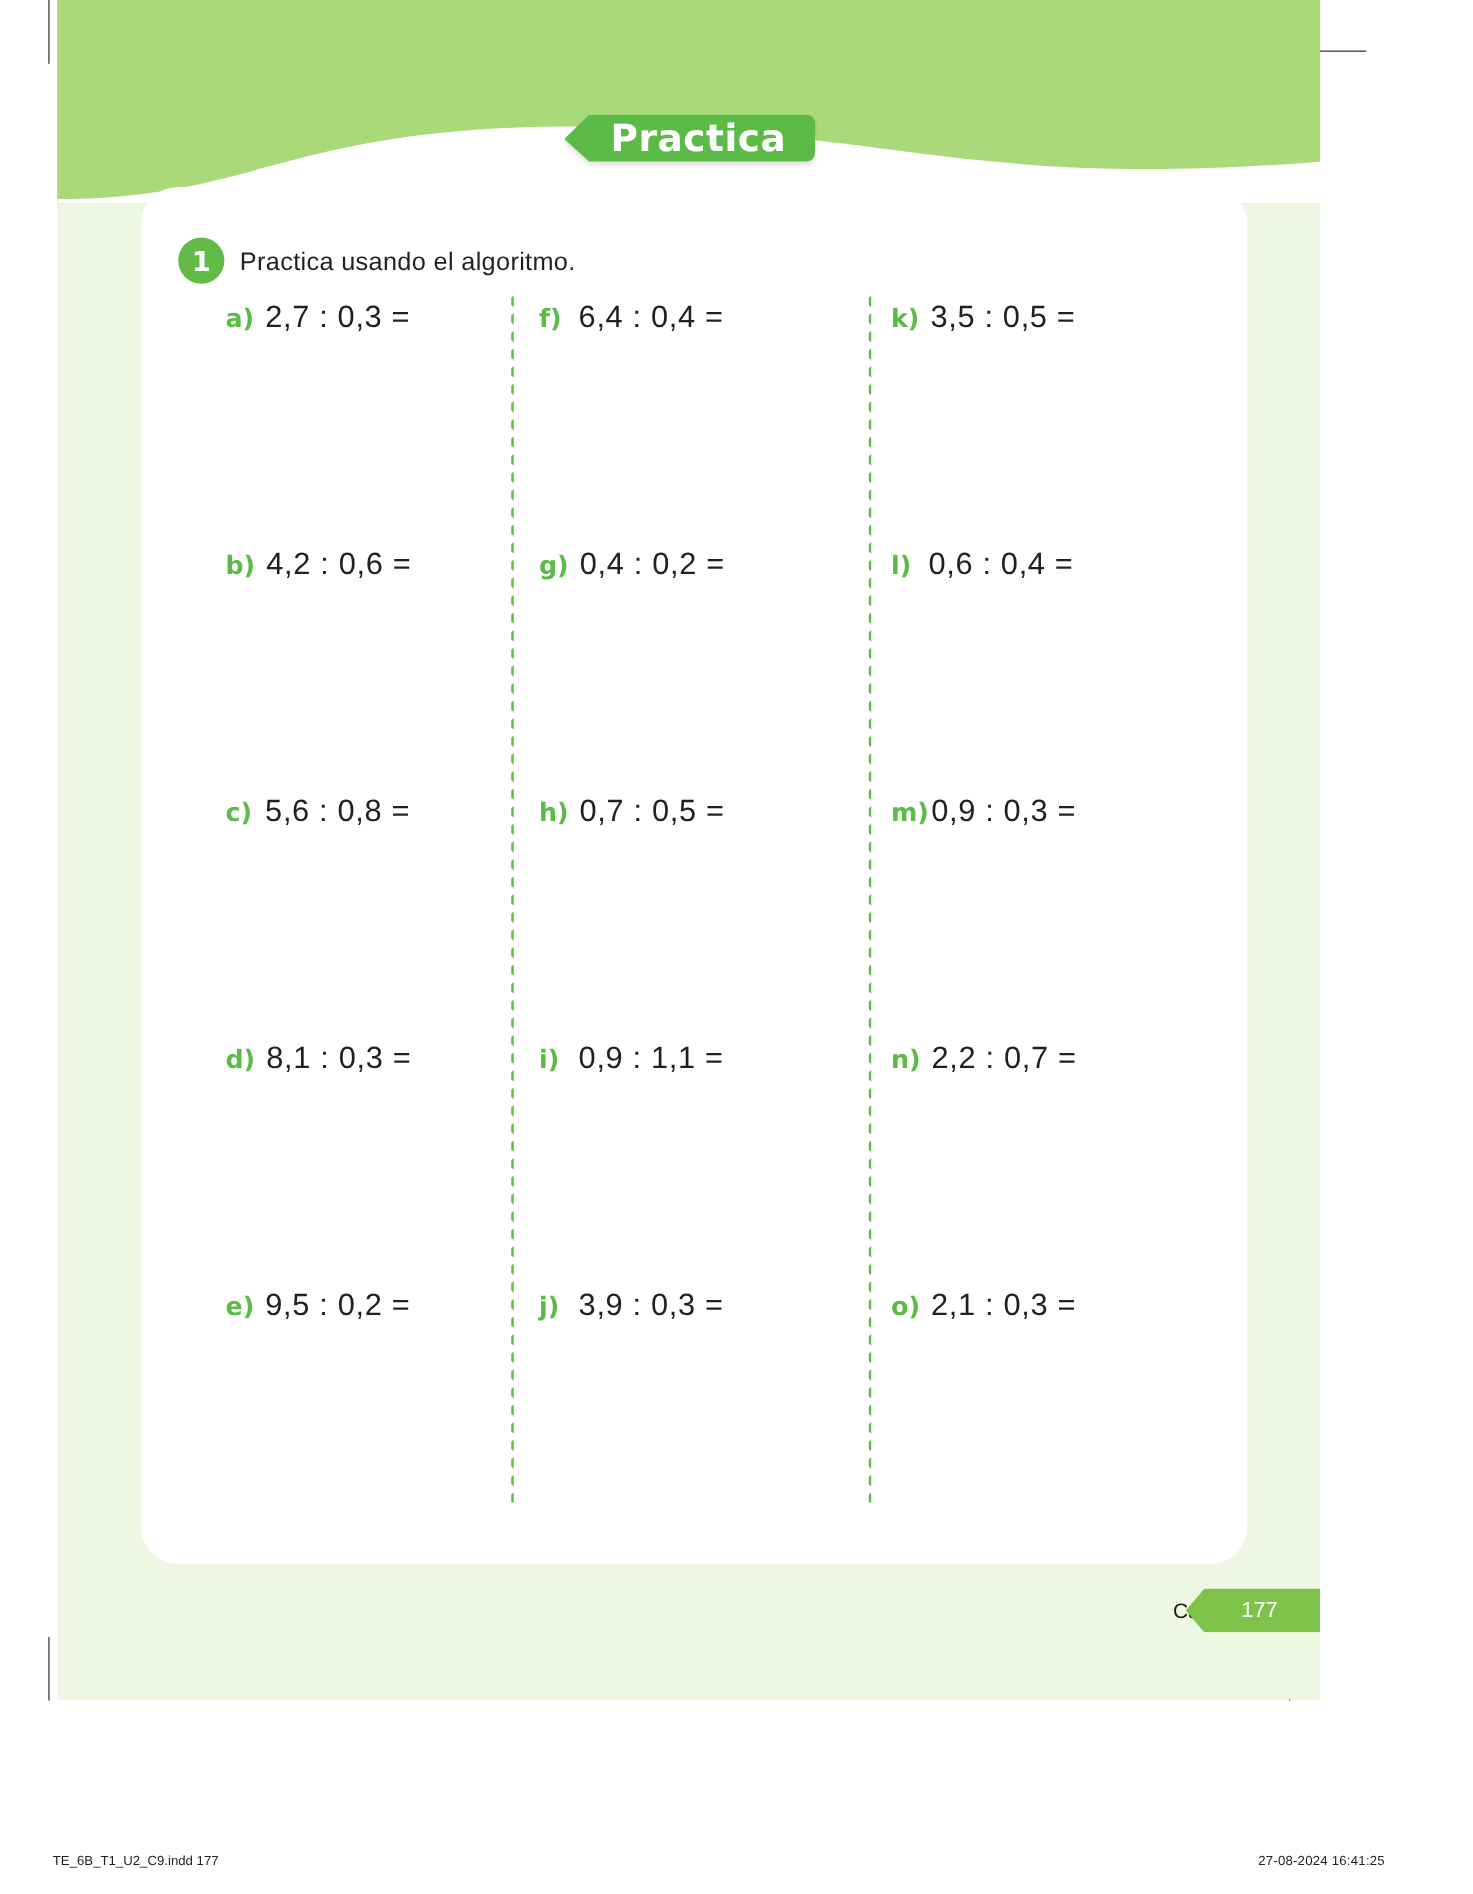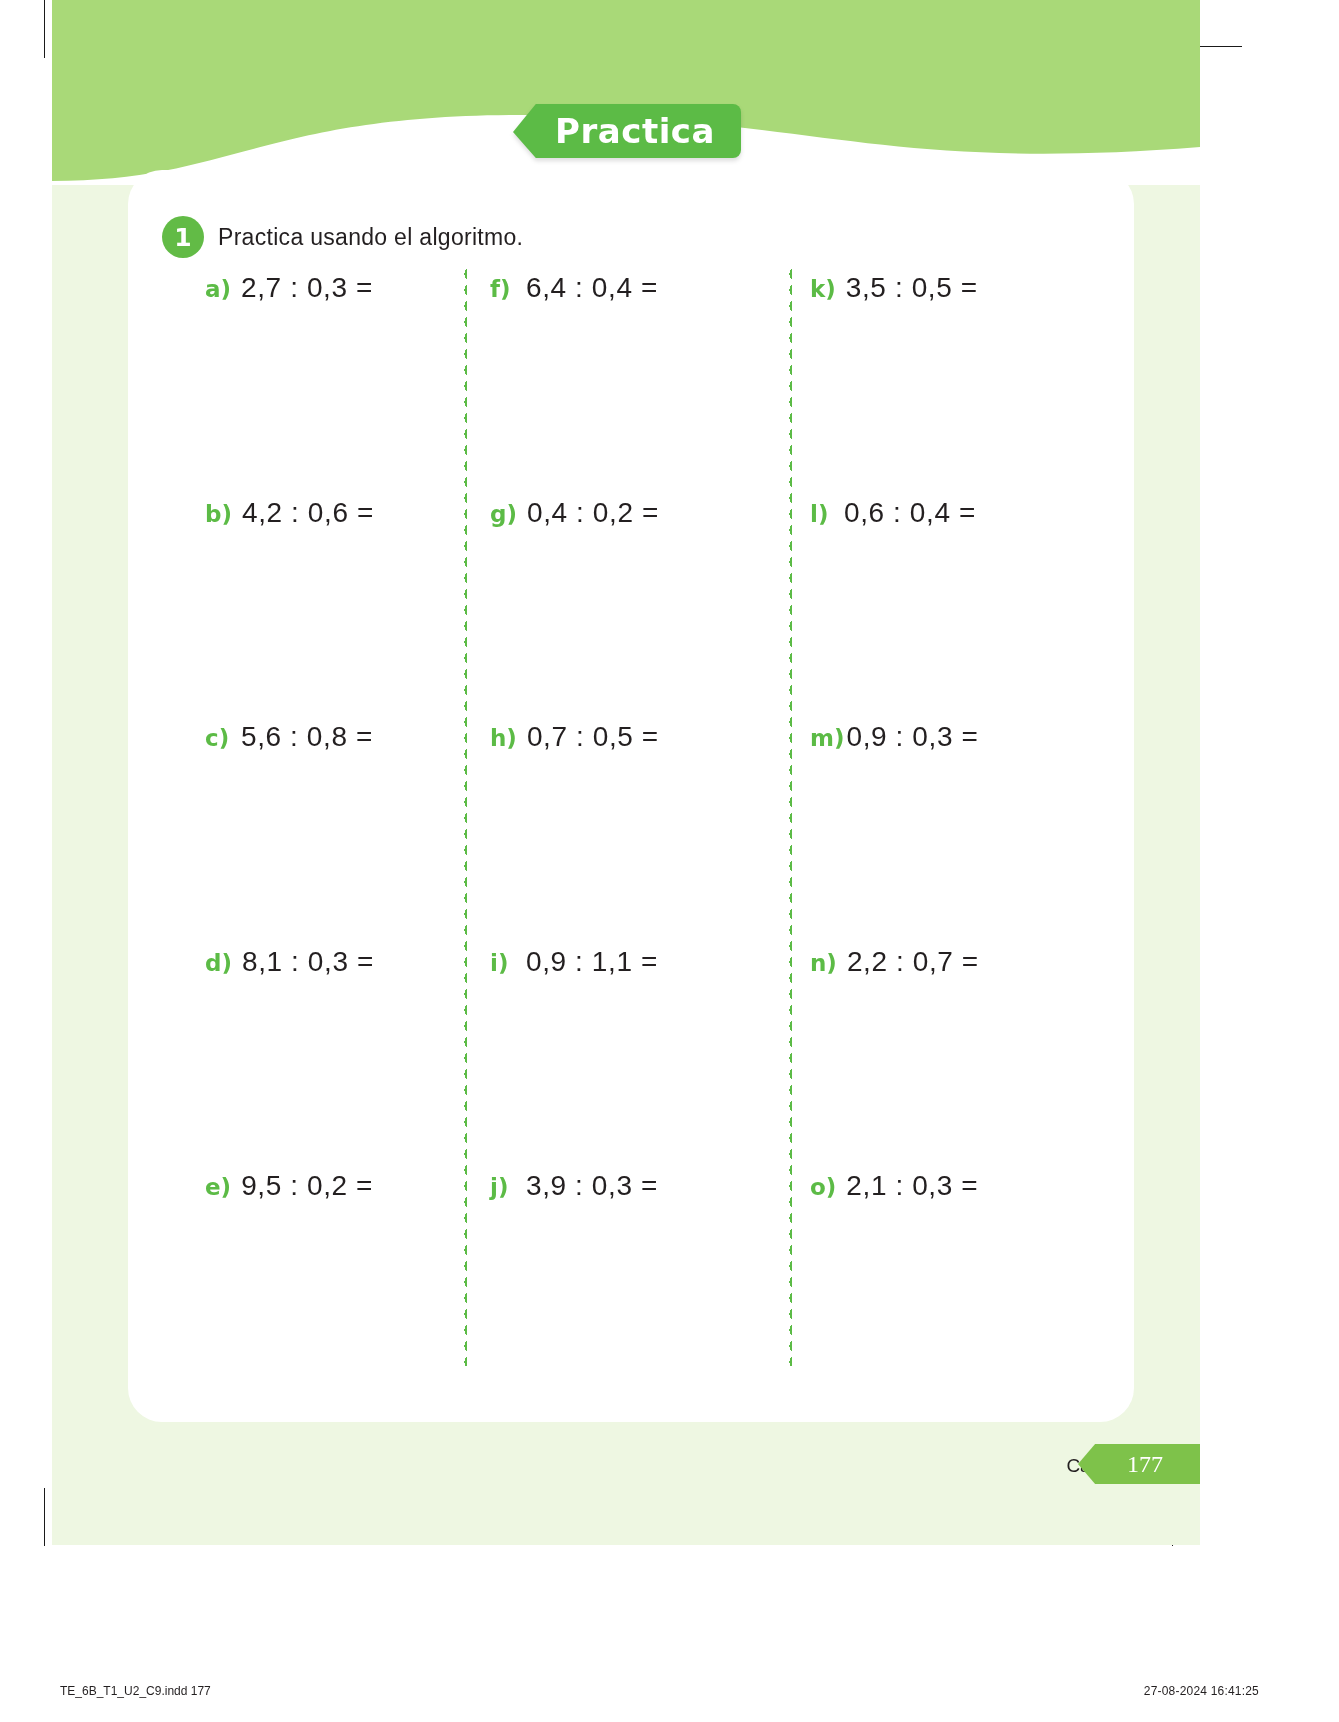--- a/index.html
+++ b/index.html
@@ -32,21 +32,21 @@
 
   
   .card{
     position:absolute;left:128px;top:170px;width:1006px;height:1252px;
     background:#ffffff;
     border-radius:34px;
   }
 
   
   .ribbon{
-    position:absolute;left:513px;top:104px;width:228px;height:54px;
+    position:absolute;left:513px;top:104px;width:228px;height:43px;
     filter:drop-shadow(0 3px 2px rgba(0,0,0,.13));
   }
   .ribbon-shape{
     position:absolute;inset:0;
     background:#5cbb46;
     clip-path:polygon(10% 0, 100% 0, 100% 100%, 10% 100%, 0 52%);
     border-radius:0 8px 8px 0;
   }
   .ribbon-label{
     position:absolute;inset:0;
@@ -125,31 +125,31 @@
   .pagetag{
     position:absolute;left:1078px;top:1444px;width:122px;height:40px;
   }
   .pagetag-shape{
     position:absolute;inset:0;background:#7ec24a;
     clip-path:polygon(14% 0, 100% 0, 100% 100%, 14% 100%, 0 50%);
   }
   .pagetag-num{
     position:absolute;inset:0;
     display:flex;align-items:center;justify-content:center;
-    color:#ffffff;font-size:24px;padding-left:12px;
-    font-family:Liberation Serif, serif;
+    color:#ffffff;font-size:20px;padding-left:12px;
+    font-family:Liberation Sans, sans-serif;
   }
 
   
   .imprint{
     position:absolute;bottom:38px;width:100%;
     font-size:12px;color:#231f20;
     font-family:"Liberation Sans", sans-serif;
   }
-  .imprint .left{position:absolute;left:60px;}
+  .imprint .left{position:absolute;left:48px;}
   .imprint .right{position:absolute;right:80px;letter-spacing:.2px;}
 </style>
 </head>
 <body>
 
 <div class="crop v" style="left:44px;top:0;"></div>
 <div class="crop h" style="left:0;top:10px;opacity:0;"></div>
 <div class="crop v" style="left:1172px;top:0;"></div>
 <div class="crop h" style="left:1184px;top:46px;"></div>
 <div class="crop v" style="left:44px;top:1488px;"></div>

